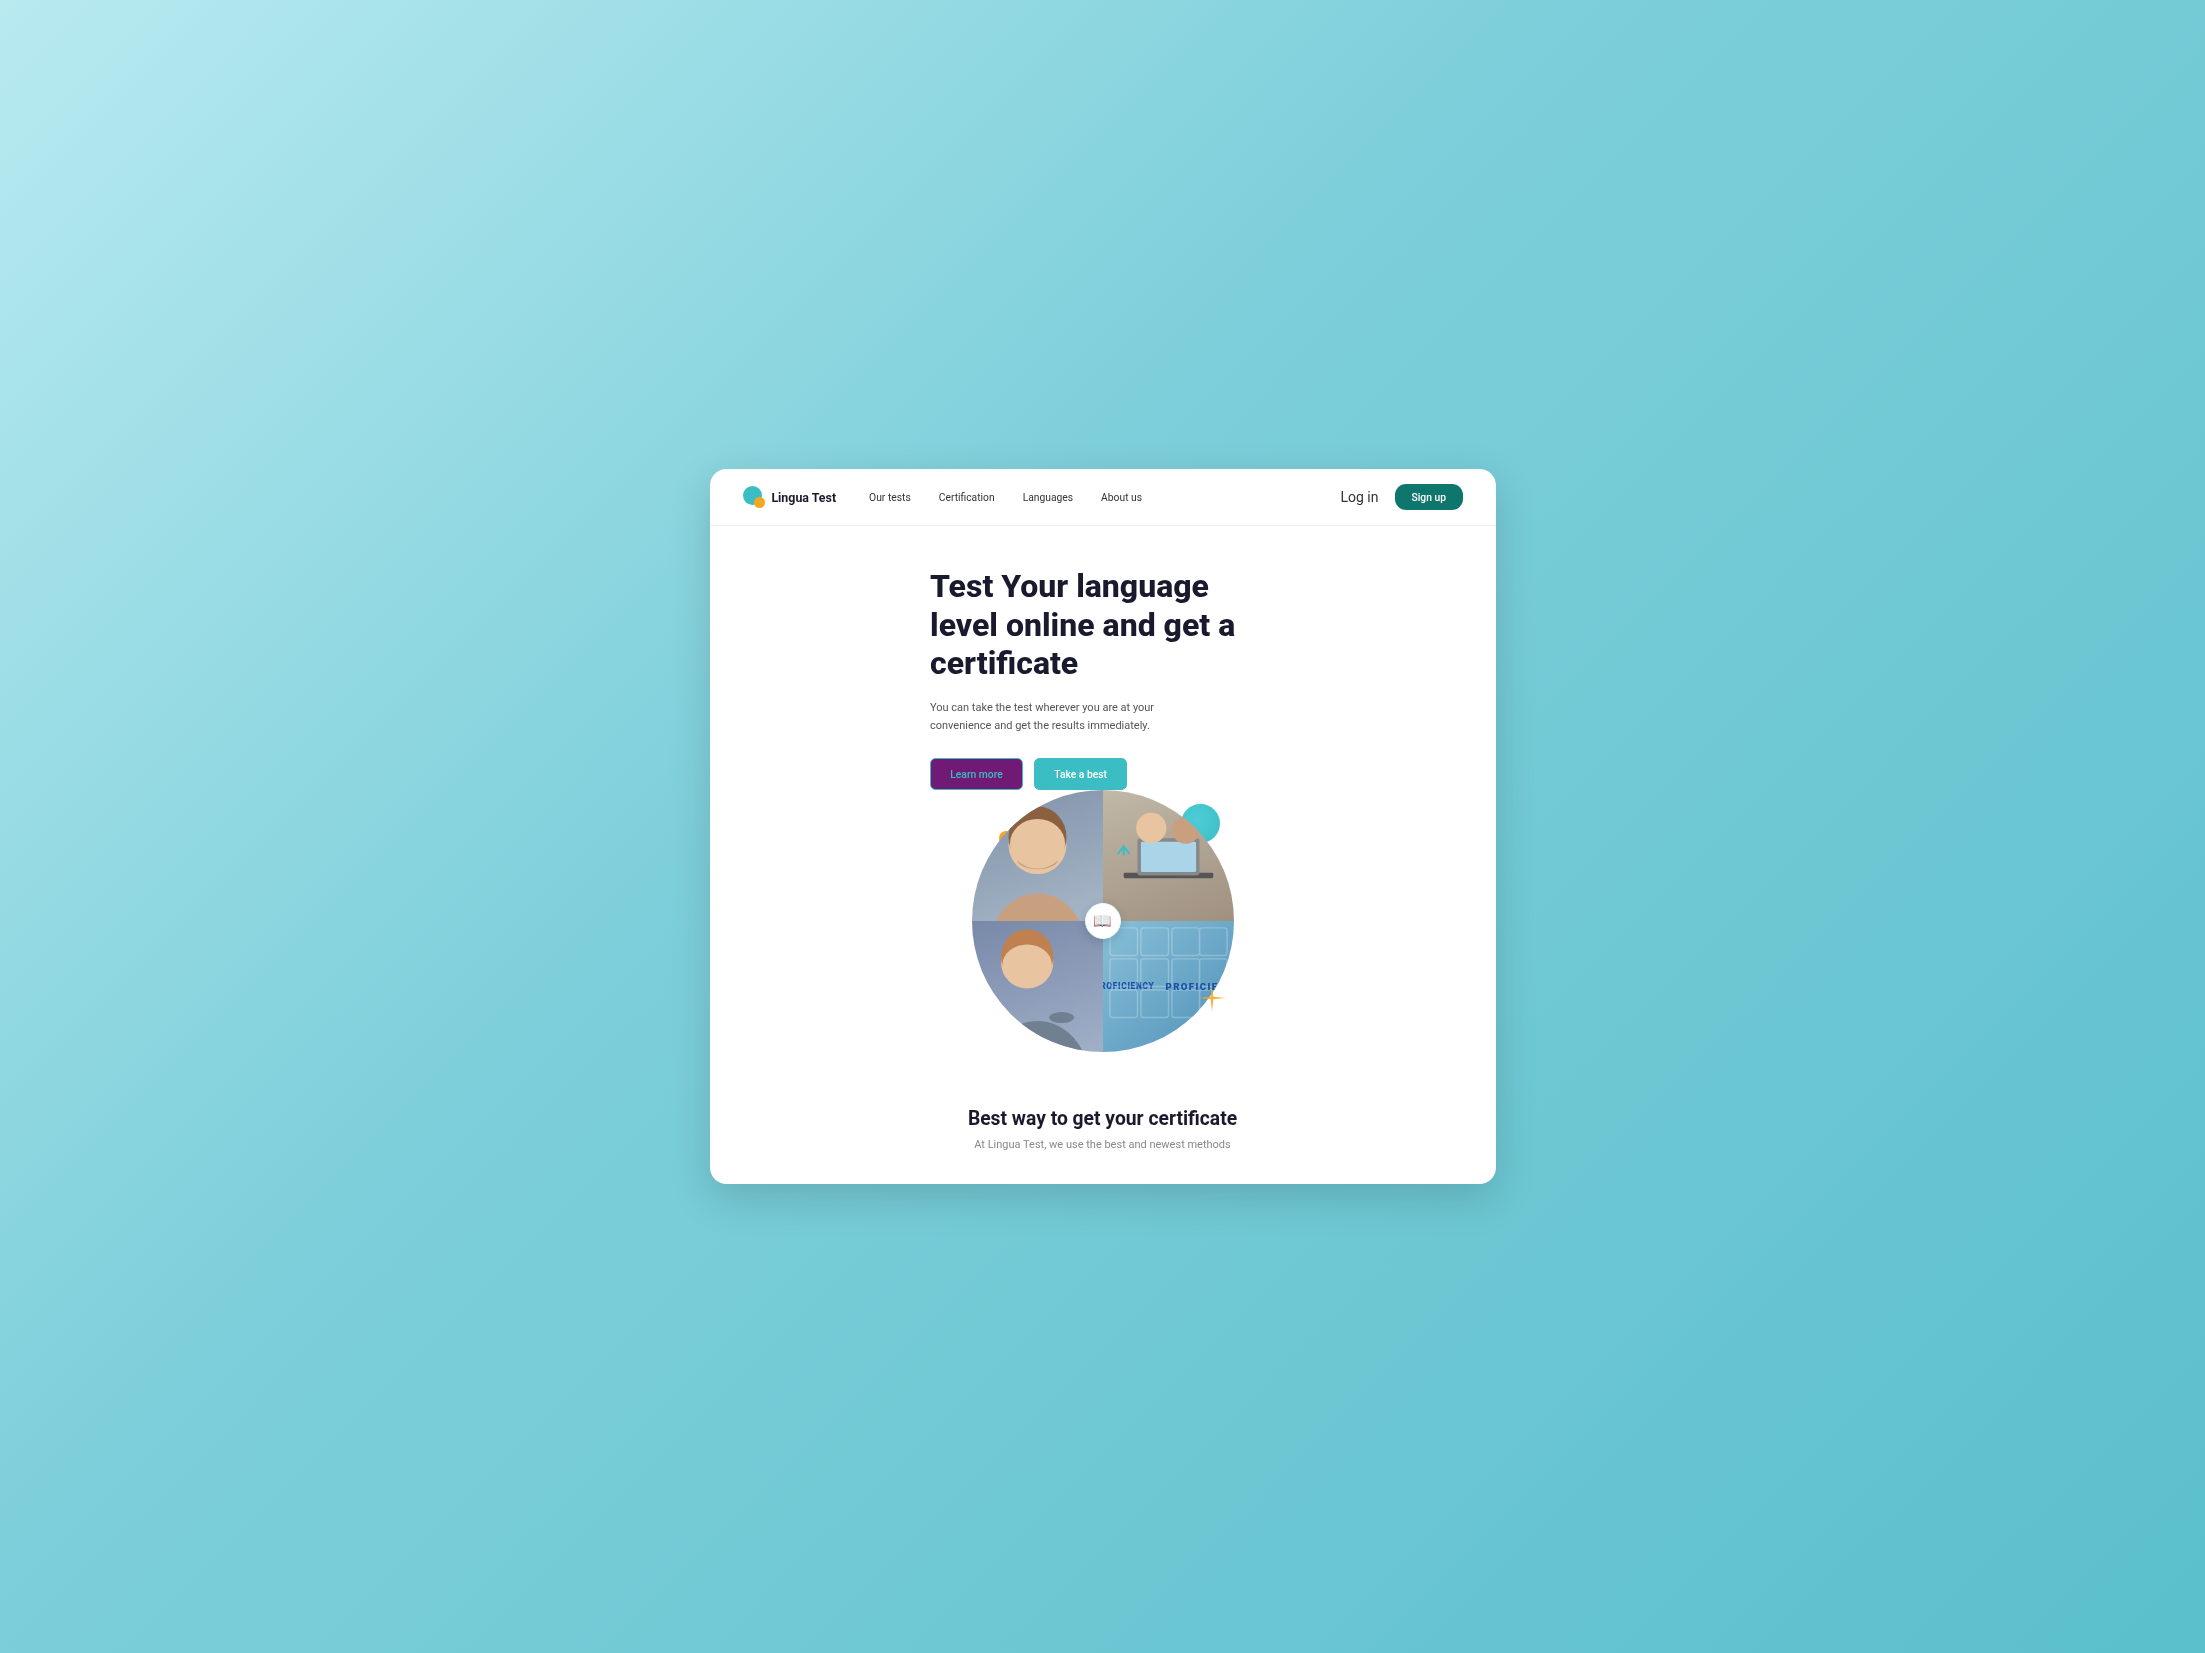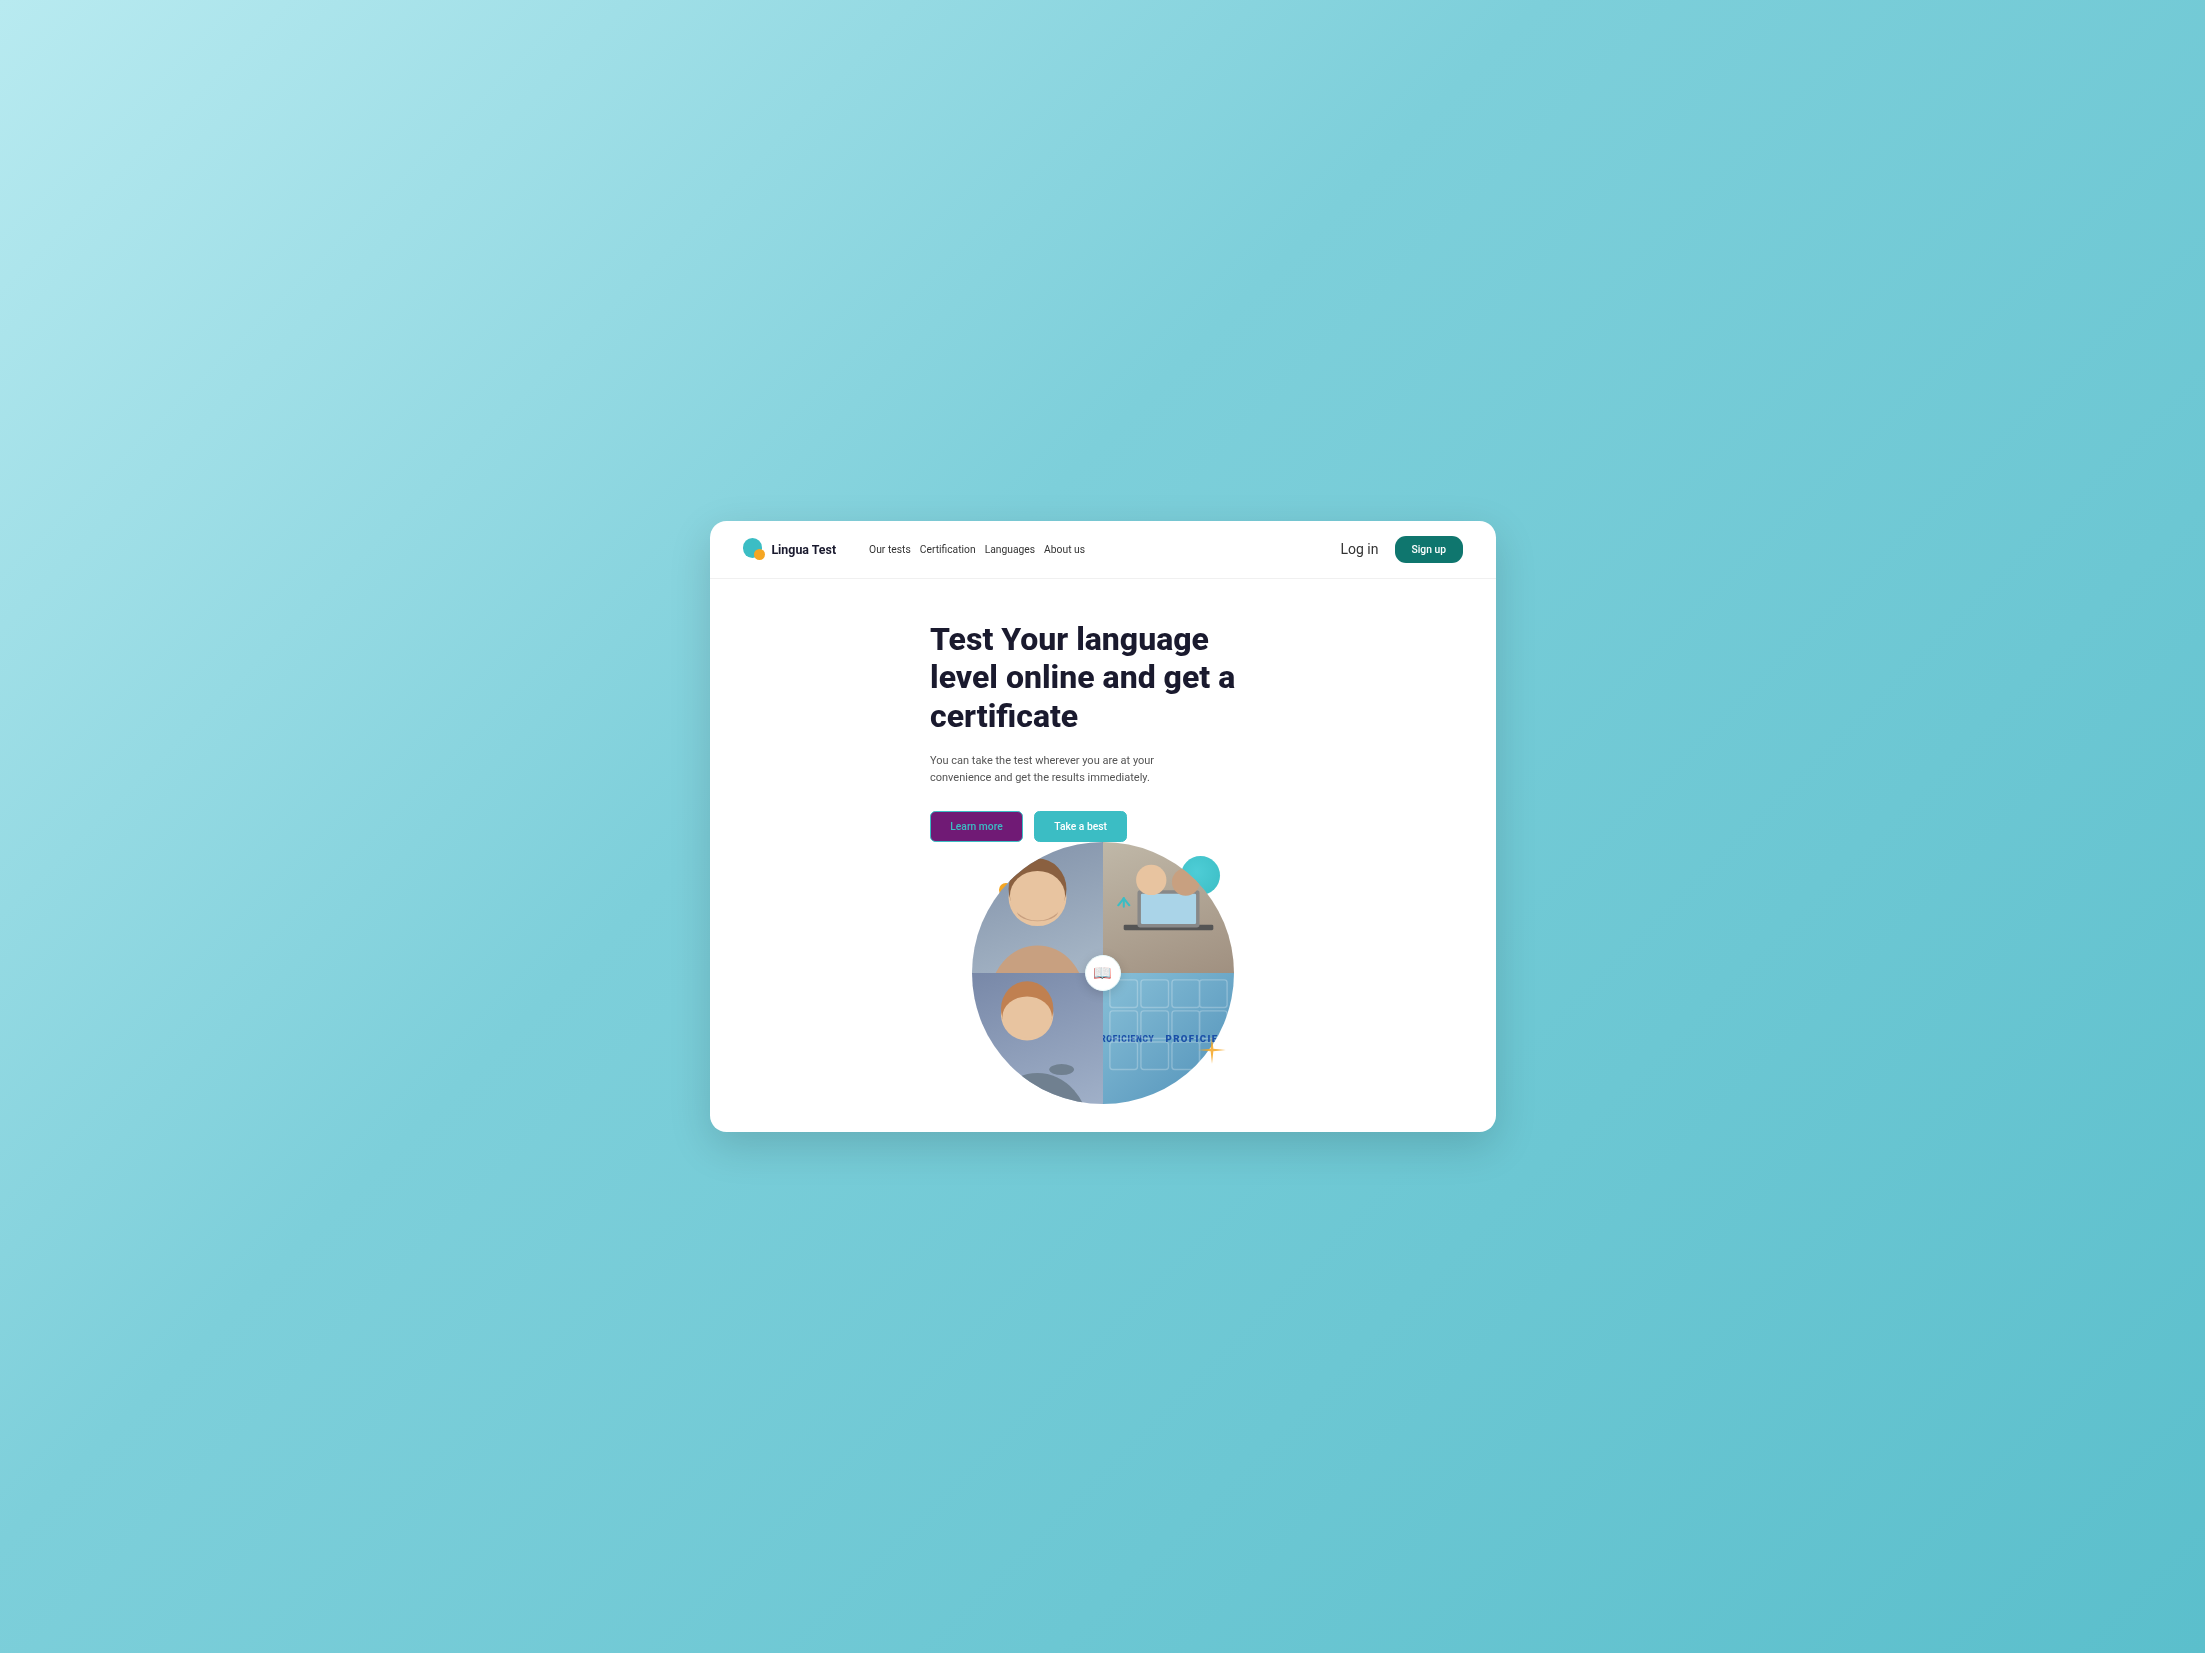--- a/index.html
+++ b/index.html
@@ -67,21 +67,21 @@
     }
 
     .logo-text {
       font-size: 12.4px;
       font-weight: 700;
       color: #1a1a2e;
     }
 
     .nav-links {
       display: flex;
-      gap: 9px;
+      gap: 28px;
       list-style: none;
       flex: 1;
     }
 
     .nav-links a {
       text-decoration: none;
       color: #333;
       font-size: 10.3px;
       font-weight: 400;
     }
@@ -412,15 +412,19 @@
 
       <div class="deco-star">
         <svg width="30" height="30" viewBox="0 0 44 44" fill="none" xmlns="http://www.w3.org/2000/svg">
           <path d="M22 2 L24 20 L42 22 L24 24 L22 42 L20 24 L2 22 L20 20 Z" fill="#f5a623" opacity="0.85"></path>
         </svg>
       </div>
 
     </div>
   </section>
 
+  <section class="best-way-section">
+    <h2 class="best-way-title">Best way to get your certificate</h2>
+    <p class="best-way-subtitle">At Lingua Test, we use the best and newest methods</p>
+  </section>
 
 </div>
 
 
 </body></html>

